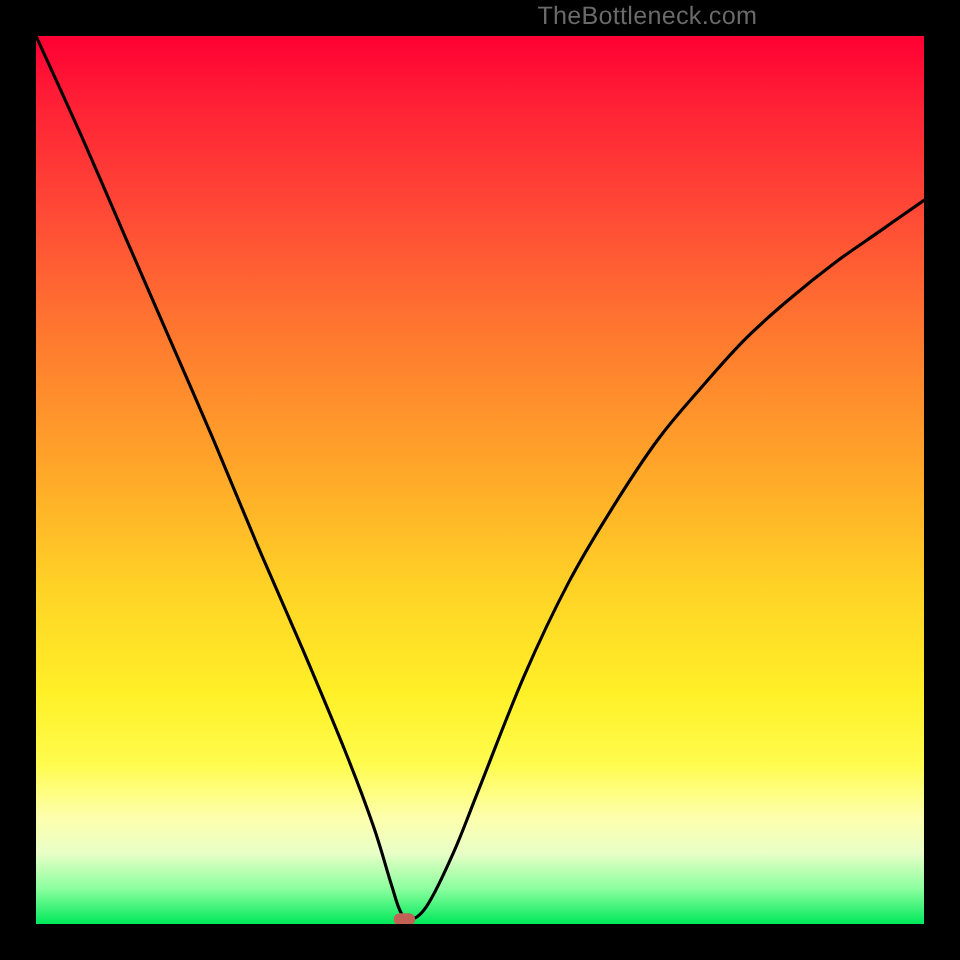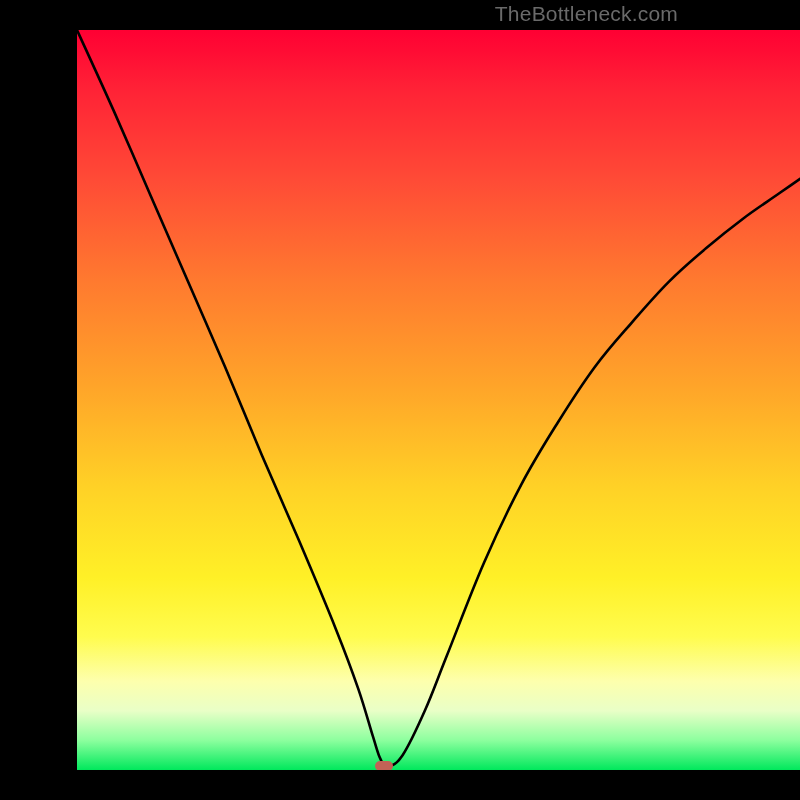--- a/index.html
+++ b/index.html
@@ -9,21 +9,20 @@
     height: 800px;
     background: #000;
     overflow: hidden;
     font-family: Arial, Helvetica, sans-serif;
   }
   .outer {
     position: relative;
     width: 643px;
     height: 800px;
     background: #000;
-    margin-left: 47px;
   }
   .watermark {
     position: absolute;
     top: 2px;
     right: 12px;
     color: #6a6a6a;
     font-size: 21px;
     font-weight: 500;
     letter-spacing: 0.2px;
     z-index: 30;

